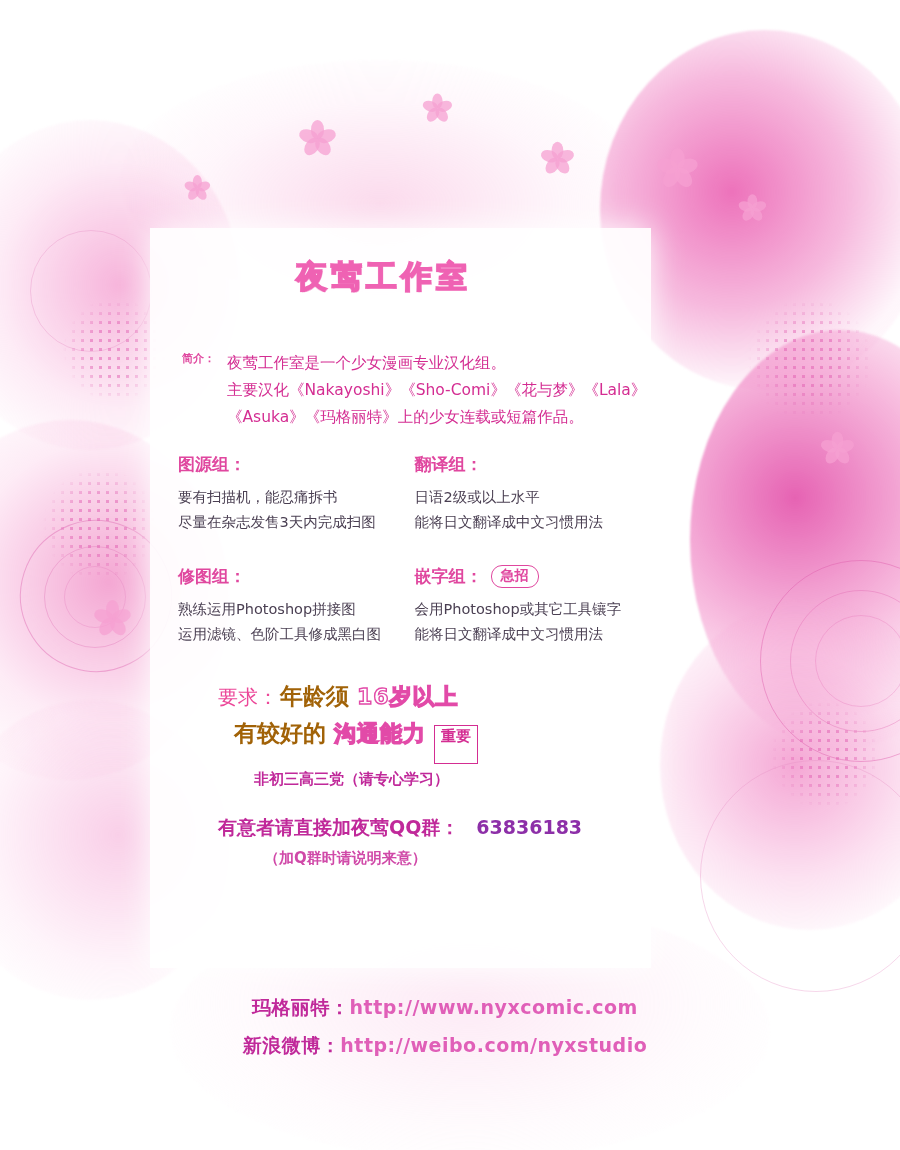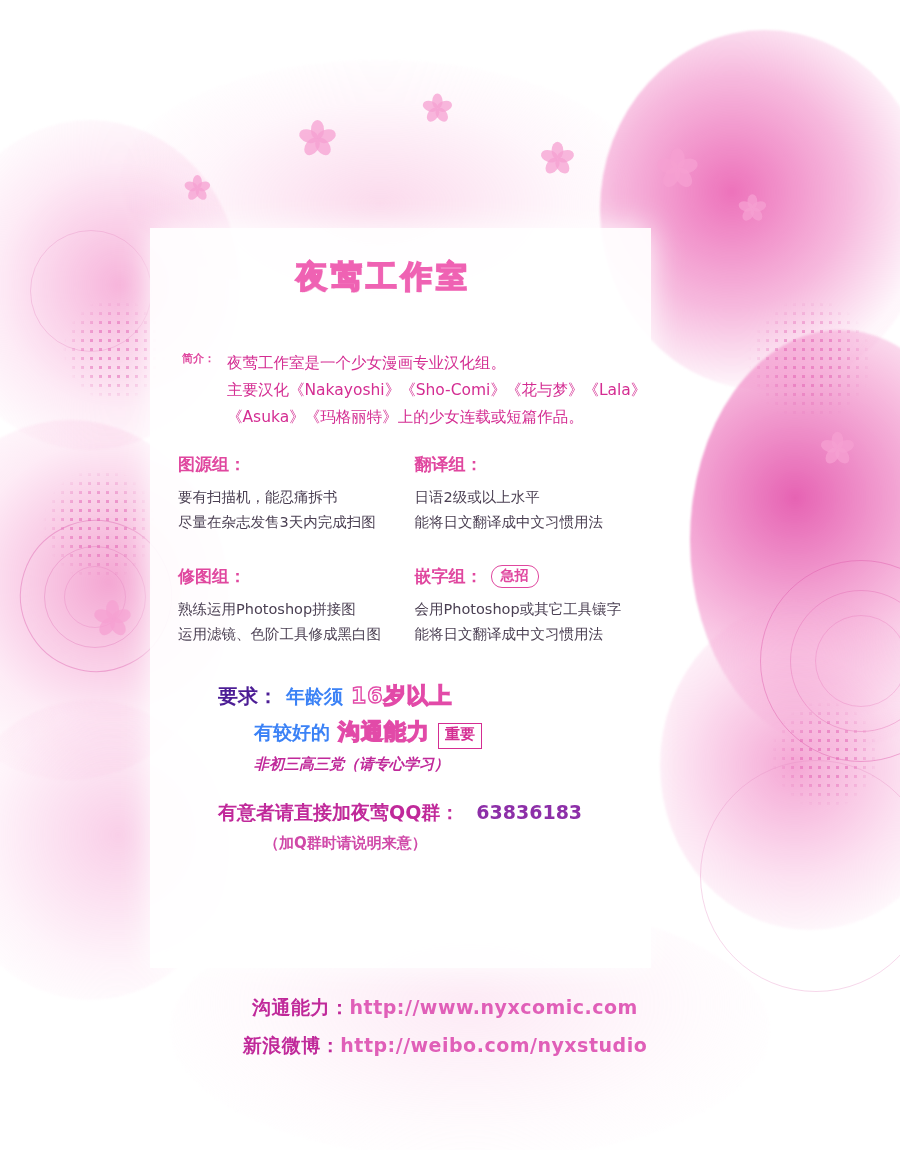--- a/index.html
+++ b/index.html
@@ -180,53 +180,52 @@
   .req {
     margin-top: 34px;
     margin-left: 40px;
   }
   .req-row {
     display: flex;
     align-items: baseline;
     margin-bottom: 6px;
   }
   .req-label {
-    color: #4c1d95;
+    color: #ec4899;
     font-size: 20px;
-    font-weight: bold;
-    margin-right: 8px;
+    font-weight: normal;
+    margin-right: 2px;
   }
   .req-dark {
-    color: #3b82f6;
-    font-size: 19px;
+    color: #a16207;
+    font-size: 23px;
     font-weight: bold;
     margin-right: 8px;
   }
   .req-outline {
     font-size: 22px;
     font-weight: bold;
     color: #ffffff;
     -webkit-text-stroke: 1.4px #e24aa8;
     letter-spacing: 1px;
   }
-  .req-row.indent { margin-left: 36px; }
+  .req-row.indent { margin-left: 16px; }
   .req-row.indent2 { margin-left: 36px; }
   .mark {
     margin-left: 8px;
     border: 1.6px solid #d42d92;
     color: #d42d92;
     font-size: 15px;
     font-weight: bold;
-    padding: 1px 6px 4px 6px;
+    padding: 1px 6px 17px 6px;
   }
   .req-note {
     color: #c0299a;
     font-size: 15px;
     font-weight: bold;
-    font-style: italic;
   }
 
   .apply {
     margin-top: 26px;
     margin-left: 40px;
   }
   .apply-head {
     color: #c92b96;
     font-size: 19px;
     font-weight: bold;
@@ -431,18 +430,18 @@
         <span class="apply-line">有意者请直接加夜莺QQ群：</span><span class="apply-line apply-qq">63836183</span>
       </div>
       <div class="apply-sub">（加Q群时请说明来意）</div>
     </div>
 
   </div>
 </div>
 
 <div class="footer">
   <div class="footer-row">
-    <span class="footer-label">沟通能力：</span><a class="footer-url" href="#">http://www.nyxcomic.com</a>
+    <span class="footer-label">玛格丽特：</span><a class="footer-url" href="#">http://www.nyxcomic.com</a>
   </div>
   <div class="footer-row">
     <span class="footer-label">新浪微博：</span><a class="footer-url" href="#">http://weibo.com/nyxstudio</a>
   </div>
 </div>
 
 </body></html>

